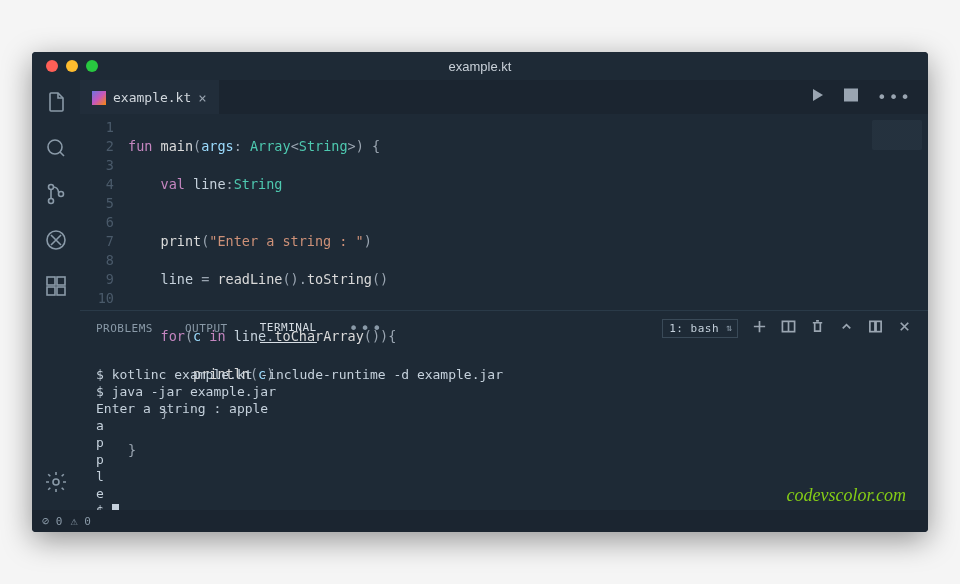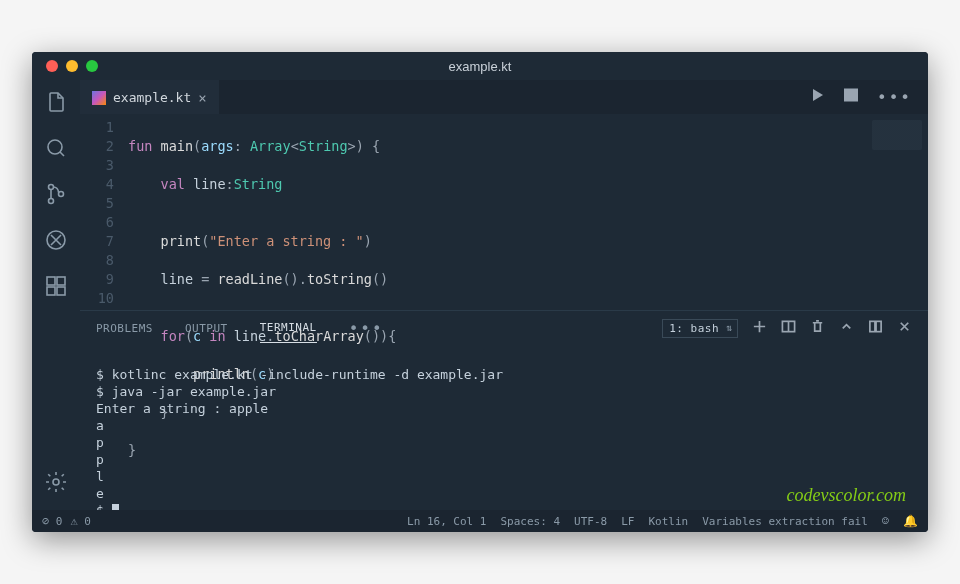--- a/index.html
+++ b/index.html
@@ -373,24 +373,14 @@
 <div>$ kotlinc example.kt -include-runtime -d example.jar</div><div>$ java -jar example.jar</div><div>Enter a string : apple</div><div>a</div><div>p</div><div>p</div><div>l</div><div>e</div><div><span>$ </span><span class="cursor"></span></div>
           <div class="watermark">codevscolor.com</div>
         </div>
       </div>
     </div>
   </div>
 
   <div class="statusbar">
     <span class="sb-item"><span class="sb-icon">⊘</span> <span>0</span></span>
     <span class="sb-item"><span class="sb-icon">⚠</span> <span>0</span></span>
-    <div class="sb-right">
-      <span class="sb-item">Ln 16, Col 1</span>
-      <span class="sb-item">Spaces: 4</span>
-      <span class="sb-item">UTF-8</span>
-      <span class="sb-item">LF</span>
-      <span class="sb-item">Kotlin</span>
-      <span class="sb-item">Variables extraction fail</span>
-      <span class="sb-item sb-icon">☺</span>
-      <span class="sb-item sb-icon">🔔</span>
-    </div>
   </div>
 </div>
 
 </body></html>

